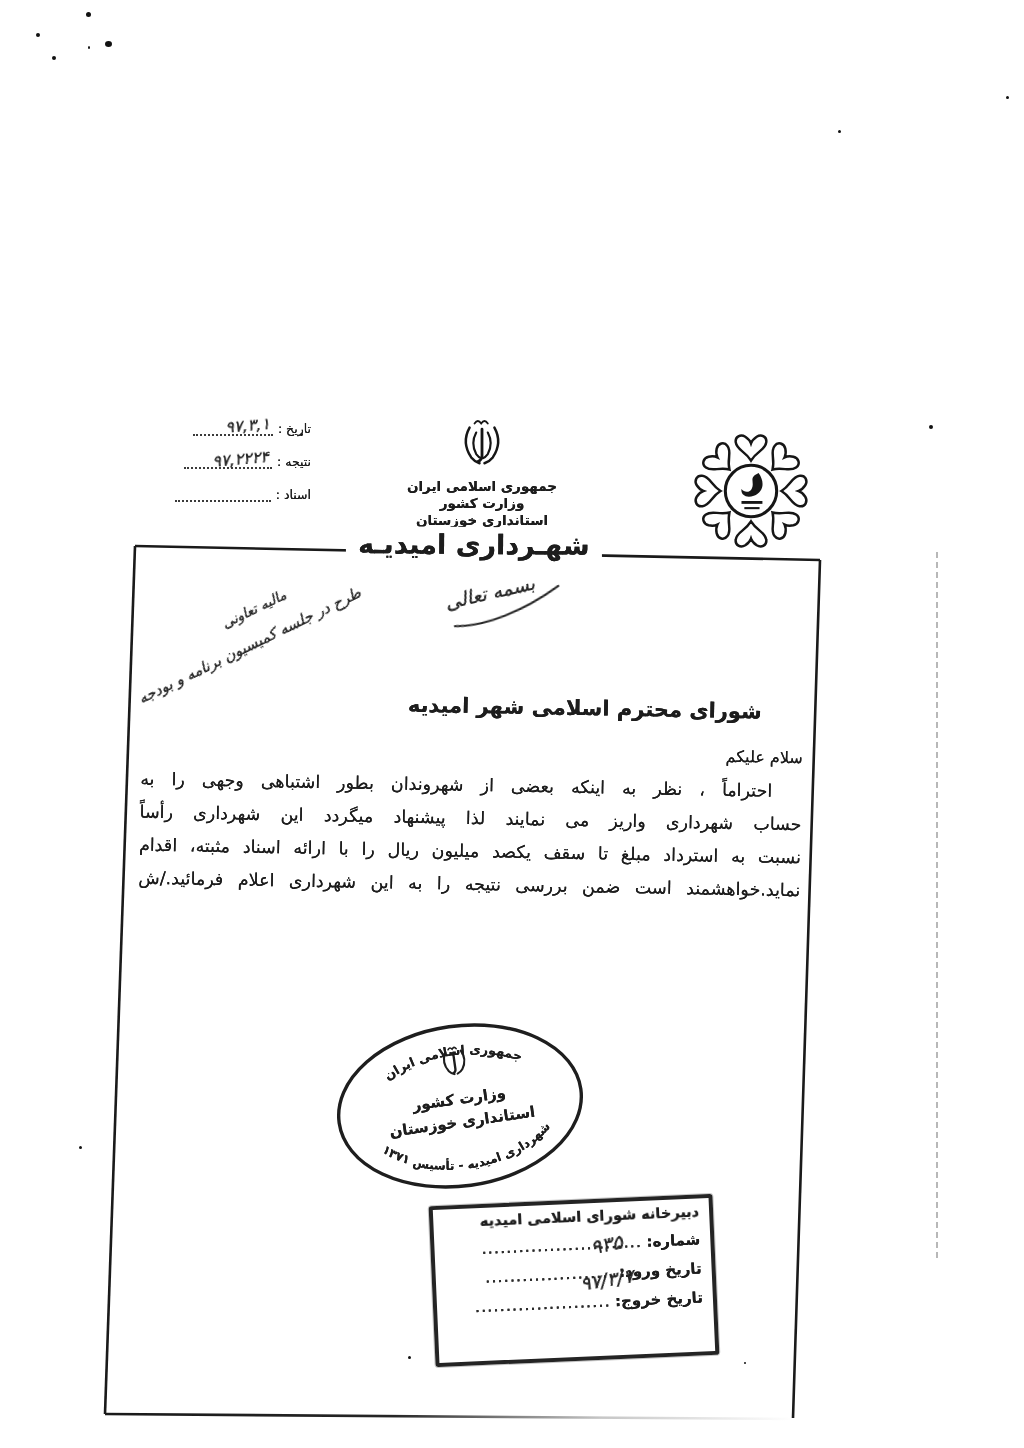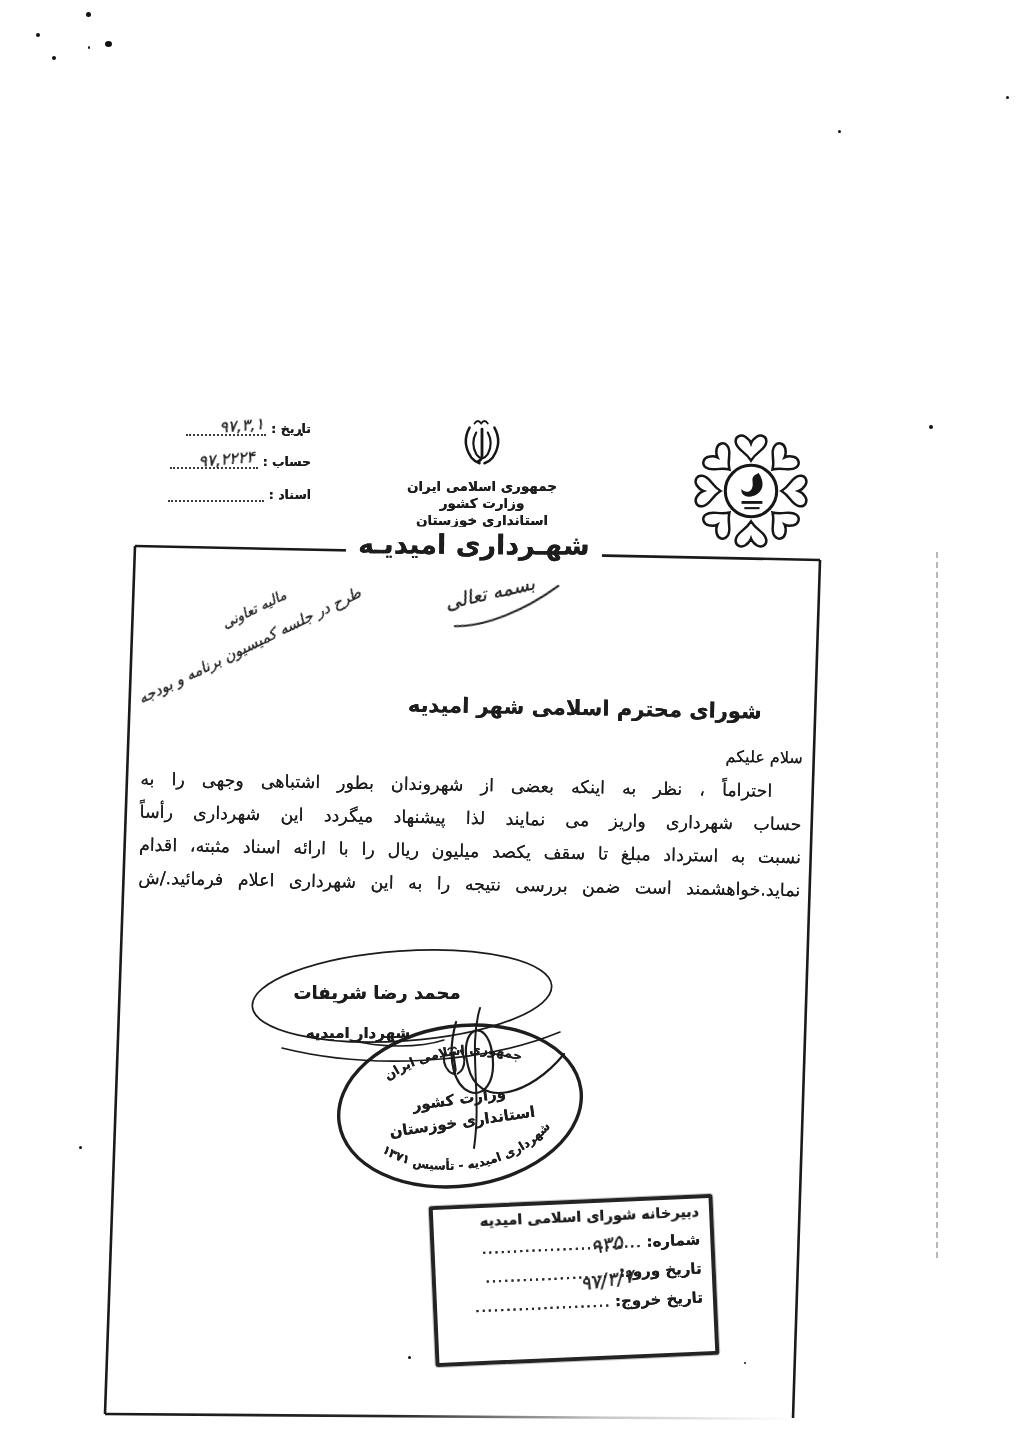--- a/index.html
+++ b/index.html
@@ -13,21 +13,21 @@
   .rtl{direction:rtl;}
   .hw{font-style:italic; color:#262626; filter:blur(.25px); white-space:nowrap;}
   svg{display:block;}
 
   
   .speck{position:absolute; background:#111; border-radius:50%;}
 
   
   .meta{left:126px; top:420px; width:185px;}
   .meta-row{display:flex; direction:rtl; align-items:flex-end; margin-bottom:17px;}
-  .meta-label{font-size:12.5px; font-weight:bold; white-space:nowrap; margin-left:5px;}
+  .meta-label{font-size:12.5px; font-weight:normal; white-space:nowrap; margin-left:5px;}
   .meta-line{position:relative; border-bottom:2px dotted #3a3a3a; height:14px;}
   .meta-value{position:absolute; right:2px; bottom:1px; font-size:16px; transform:rotate(-5deg); transform-origin:right bottom;}
 
   
   .lh-center{left:390px; top:416px; width:184px; text-align:center;}
   .lh-center .org{font-size:13.5px; font-weight:bold; line-height:17px; white-space:nowrap;}
 
   .doc-title{
     left:346px; top:527px; z-index:3; background:#ffffff;
     font-size:27px; font-weight:bold; padding:2px 12px; white-space:nowrap;
@@ -112,21 +112,21 @@
   <div class="speck" style="left:744px;top:1362px;width:2px;height:2px;"></div>
 
   <div class="abs meta" style="z-index:2;">
     <div class="meta-row">
       <span class="meta-label">تاریخ :</span>
       <span class="meta-line" style="width:80px;">
         <span class="meta-value hw">۹۷,۳,۱</span>
       </span>
     </div>
     <div class="meta-row">
-      <span class="meta-label">حساب :</span>
+      <span class="meta-label">نتیجه :</span>
       <span class="meta-line" style="width:88px;">
         <span class="meta-value hw">۹۷,۲۲۲۴</span>
       </span>
     </div>
     <div class="meta-row">
       <span class="meta-label">اسناد :</span>
       <span class="meta-line" style="width:96px;"></span>
     </div>
   </div>
 
@@ -184,33 +184,20 @@
     <div class="recipient">شورای محترم اسلامی شهر امیدیه</div>
     <div class="salutation">سلام علیکم</div>
     <div class="lines">
       <div class="jline indent">احتراماً ، نظر به اینکه بعضی از شهروندان بطور اشتباهی وجهی را به</div>
       <div class="jline">حساب شهرداری واریز می نمایند لذا پیشنهاد میگردد این شهرداری رأساً</div>
       <div class="jline">نسبت به استرداد مبلغ تا سقف یکصد میلیون ریال را با ارائه اسناد مثبته، اقدام</div>
       <div class="jline">نماید.خواهشمند است ضمن بررسی نتیجه را به این شهرداری اعلام فرمائید./ش</div>
     </div>
   </div>
 
-  <div class="abs sig">
-    <svg width="360" height="240" viewBox="0 0 360 240" style="position:absolute;left:0;top:0;">
-      <g fill="none" stroke="#1b1b1b" stroke-linecap="round">
-        <ellipse cx="172" cy="52" rx="150" ry="45" stroke-width="1.7" transform="rotate(-4 172 52)"></ellipse>
-        <path d="M52,104 C140,126 252,120 330,88" stroke-width="1.6"></path>
-        <path d="M226,78 C204,160 272,172 262,108 C256,72 228,84 238,122 C248,166 300,152 334,110" stroke-width="2.2"></path>
-        <path d="M250,64 C238,104 252,150 244,204" stroke-width="2"></path>
-        <path d="M120,96 C150,104 190,104 214,96" stroke-width="1.4"></path>
-      </g>
-    </svg>
-    <div class="sig-name rtl">محمد رضا شریفات</div>
-    <div class="sig-role rtl">شهردار امیدیه</div>
-  </div>
 
   <div class="abs stamp">
     <svg width="258" height="172" viewBox="0 0 258 172">
       <defs>
         <path id="arcTop" d="M 20,100 A 110,74 0 0 1 238,98"></path>
         <path id="arcBot" d="M 26,92 A 106,72 0 0 0 234,90"></path>
       </defs>
       <ellipse cx="129" cy="86" rx="122" ry="80" fill="none" stroke="#1e1e1e" stroke-width="3.4"></ellipse>
       <g stroke="#1e1e1e" fill="none" stroke-linecap="round" transform="translate(114,24) scale(0.52)">
         <path d="M21,9 Q25,3 29,9 Q33,3 37,9" stroke-width="3"></path>

